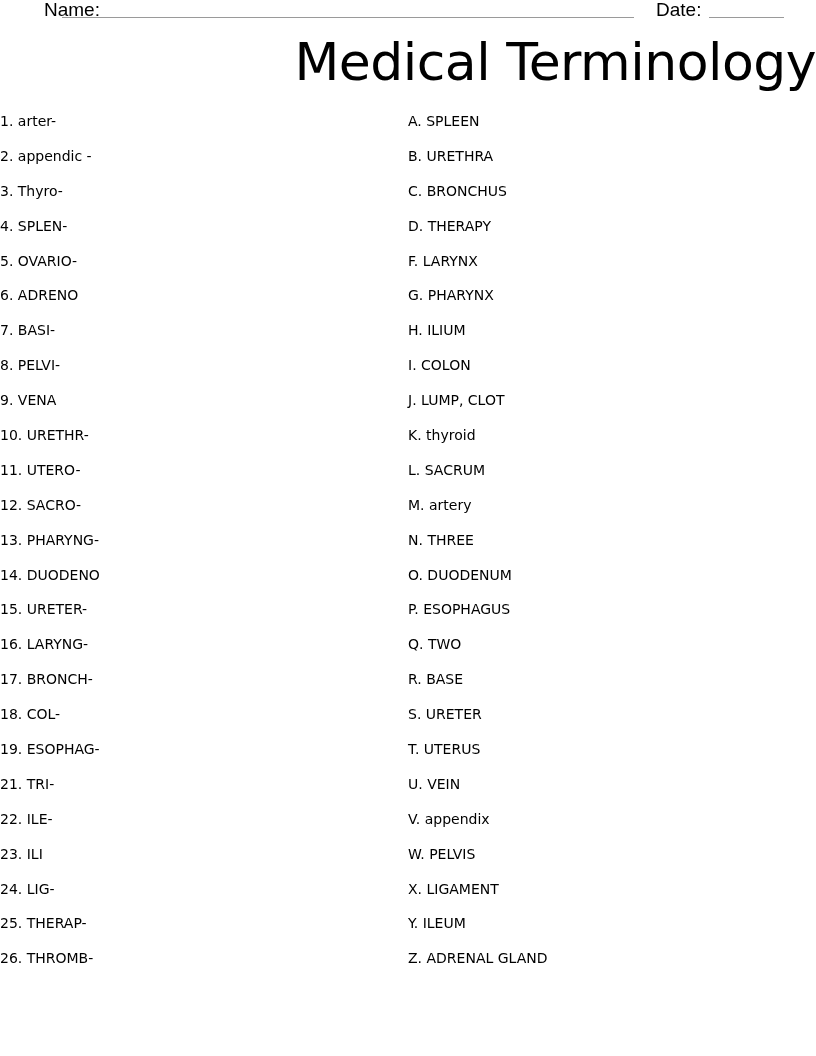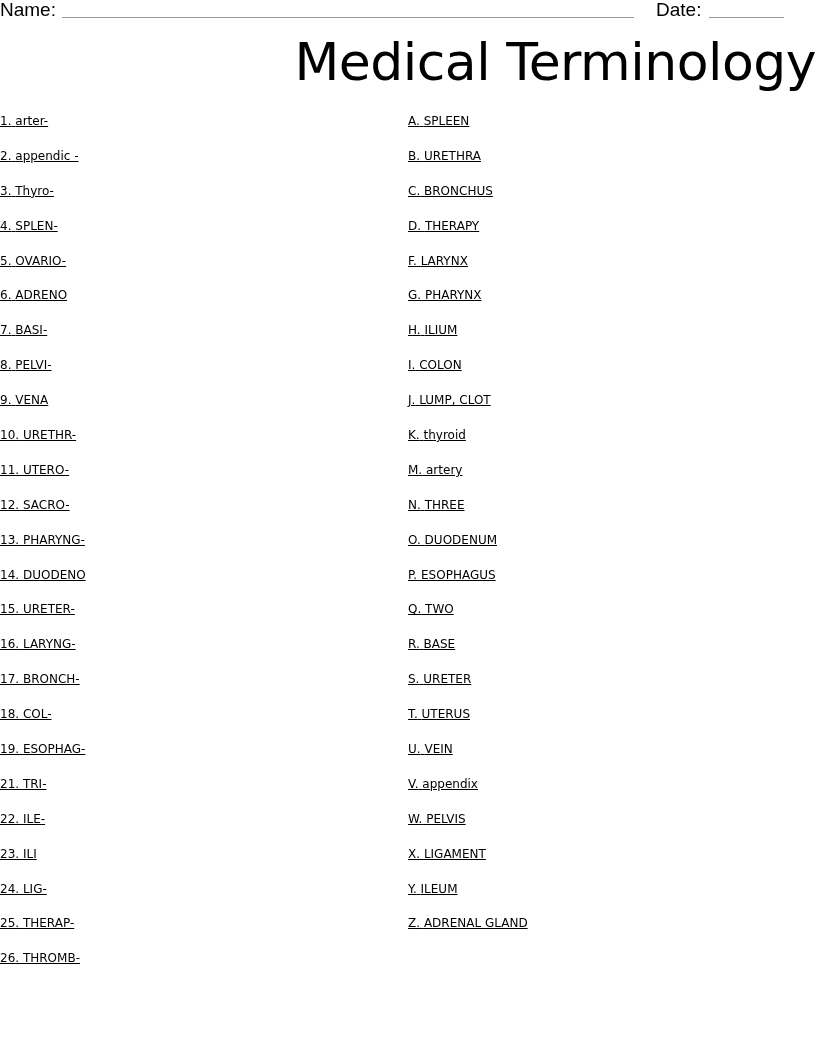--- a/index.html
+++ b/index.html
@@ -1,25 +1,25 @@
 <!DOCTYPE html>
 <html><head>
 <meta charset="utf-8">
 <style>
   html, body { margin: 0; padding: 0; background: #ffffff; }
   body { width: 816px; height: 1056px; position: relative; overflow: hidden; color: #000; }
   .header-row { position: absolute; top: 0; left: 0; width: 816px; height: 24px;
     font-family: "Liberation Sans", sans-serif; font-size: 19px; }
-  .name-label { position: absolute; left: 0; top: -1px; }
+  .name-label { position: absolute; left: 0; top: -1px; padding-left: 44px; }
   .name-line { position: absolute; left: 62px; top: 17px; width: 572px; border-bottom: 1px solid #9a9a9a; height: 0; }
   .date-label { position: absolute; left: 656px; top: -1px; }
   .date-line { position: absolute; left: 709px; top: 17px; width: 75px; border-bottom: 1px solid #9a9a9a; height: 0; }
   .title { position: absolute; top: 30px; left: 0; width: 816px; text-align: right;
     font-family: "DejaVu Sans", sans-serif; font-size: 52px; line-height: 64px; letter-spacing: -0.5px; }
-  .col { position: absolute; top: 112px; font-family: "DejaVu Sans", sans-serif; font-size: 12px; text-decoration: underline; }
+  .col { position: absolute; top: 112px; font-family: "DejaVu Sans", sans-serif; font-size: 14px; }
   .col-left { left: 0; }
   .col-right { left: 408px; }
   .item { height: 34.9px; line-height: 18px; white-space: nowrap; }
 </style>
 </head>
 <body>
 
 <div class="header-row">
   <span class="name-label">Name:</span>
   <span class="name-line"></span>
@@ -60,20 +60,21 @@
     <div class="item"><span>A.</span> <span>SPLEEN</span></div>
     <div class="item"><span>B.</span> <span>URETHRA</span></div>
     <div class="item"><span>C.</span> <span>BRONCHUS</span></div>
     <div class="item"><span>D.</span> <span>THERAPY</span></div>
     <div class="item"><span>F.</span> <span>LARYNX</span></div>
     <div class="item"><span>G.</span> <span>PHARYNX</span></div>
     <div class="item"><span>H.</span> <span>ILIUM</span></div>
     <div class="item"><span>I.</span> <span>COLON</span></div>
     <div class="item"><span>J.</span> <span>LUMP, CLOT</span></div>
     <div class="item"><span>K.</span> <span>thyroid</span></div>
+    <div class="item"><span>L.</span> <span>SACRUM</span></div>
     <div class="item"><span>M.</span> <span>artery</span></div>
     <div class="item"><span>N.</span> <span>THREE</span></div>
     <div class="item"><span>O.</span> <span>DUODENUM</span></div>
     <div class="item"><span>P.</span> <span>ESOPHAGUS</span></div>
     <div class="item"><span>Q.</span> <span>TWO</span></div>
     <div class="item"><span>R.</span> <span>BASE</span></div>
     <div class="item"><span>S.</span> <span>URETER</span></div>
     <div class="item"><span>T.</span> <span>UTERUS</span></div>
     <div class="item"><span>U.</span> <span>VEIN</span></div>
     <div class="item"><span>V.</span> <span>appendix</span></div>

